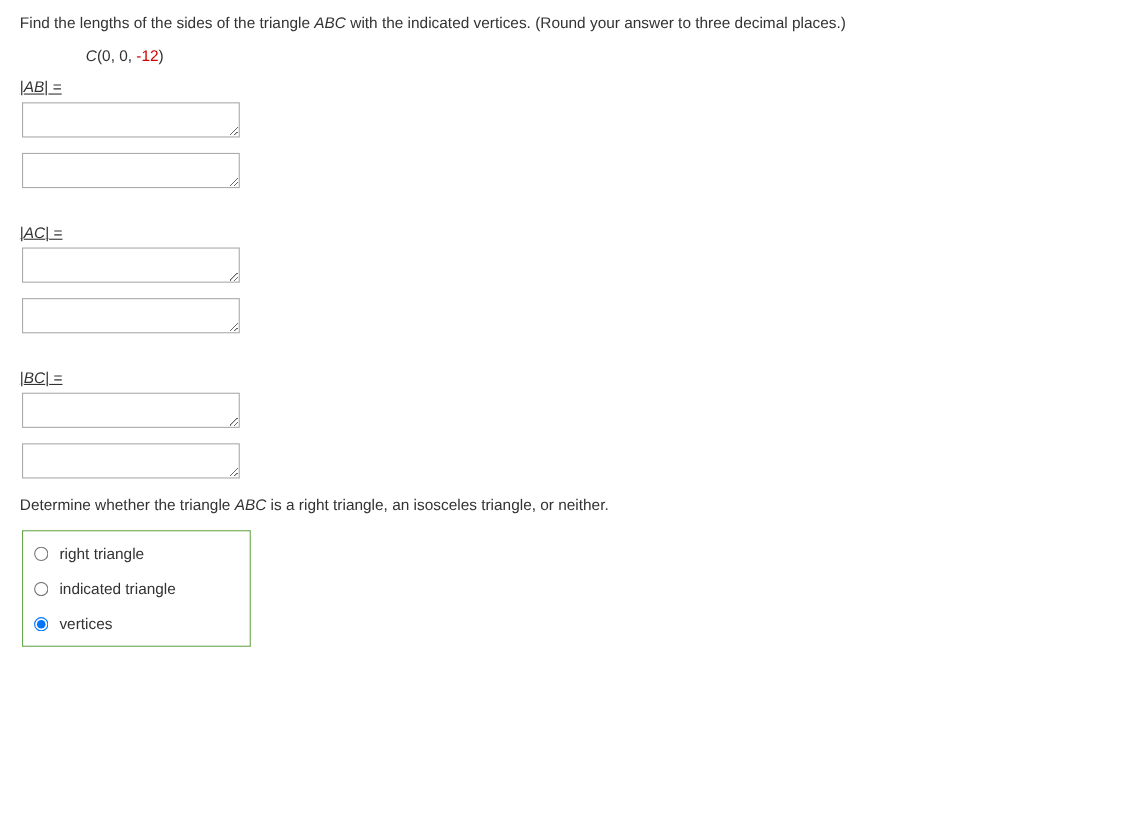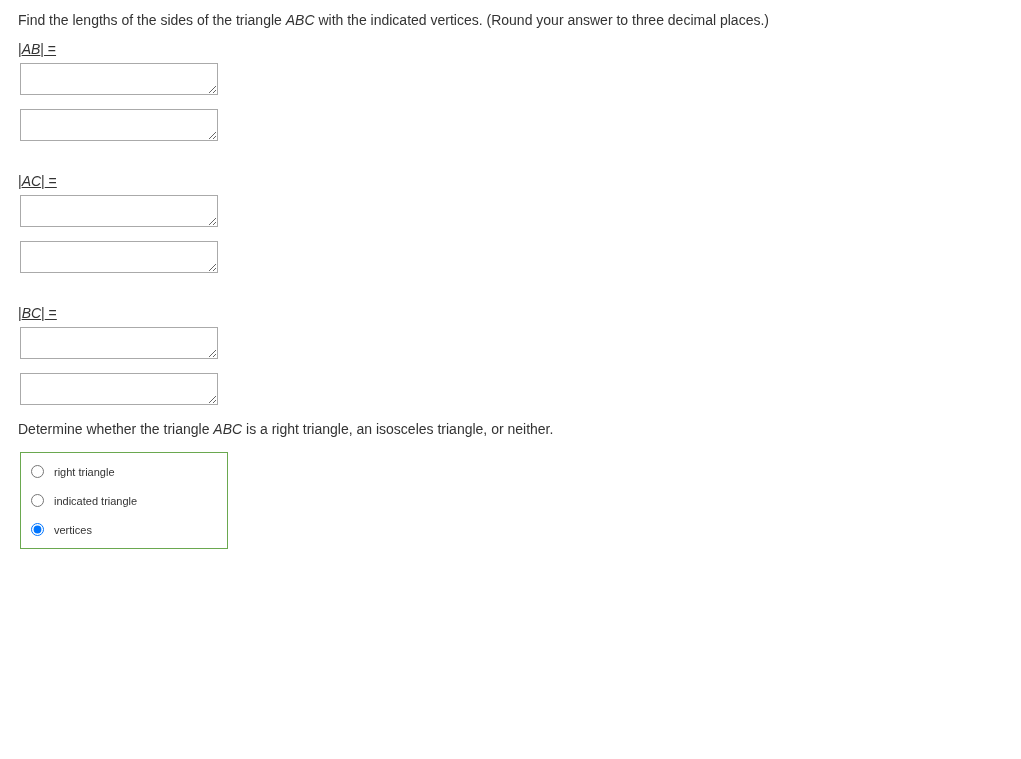--- a/index.html
+++ b/index.html
@@ -80,35 +80,38 @@
       align-items: center;
       margin-bottom: 16px;
     }
     .radio-option:last-child {
       margin-bottom: 0;
     }
     .radio-option input[type="radio"] {
       margin-right: 10px;
     }
     .radio-option label {
-      font-size: 11px;
+      font-size: 14px;
       cursor: pointer;
     }
     .spacer-sm {
       height: 8px;
     }
   </style>
 </head>
 <body>
 
 <div class="question-text">
   <span>Find the lengths of the sides of the triangle </span><span class="italic">ABC</span><span> with the indicated vertices. (Round your answer to three decimal places.)</span>
 </div>
 
 <div class="vertices">
+  <div class="vertex-line">
+    <span>C</span><span class="num-black">(</span><span class="num-black">0</span><span class="num-black">, </span><span class="num-black">0</span><span class="num-black">, </span><span class="num-red">-12</span><span class="num-black">)</span>
+  </div>
 </div>
 
 <div class="side-label">
   <span>|</span><span class="var">AB</span><span>|</span><span> = </span>
 </div>
 <div class="input-group">
   <textarea class="answer-textarea" style=""></textarea>
   <textarea class="answer-textarea" style=""></textarea>
 </div>
 

